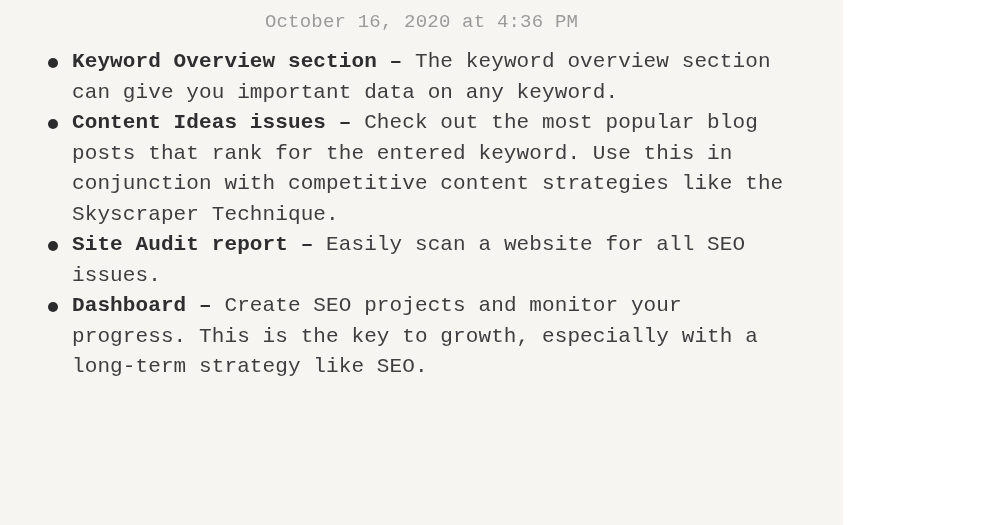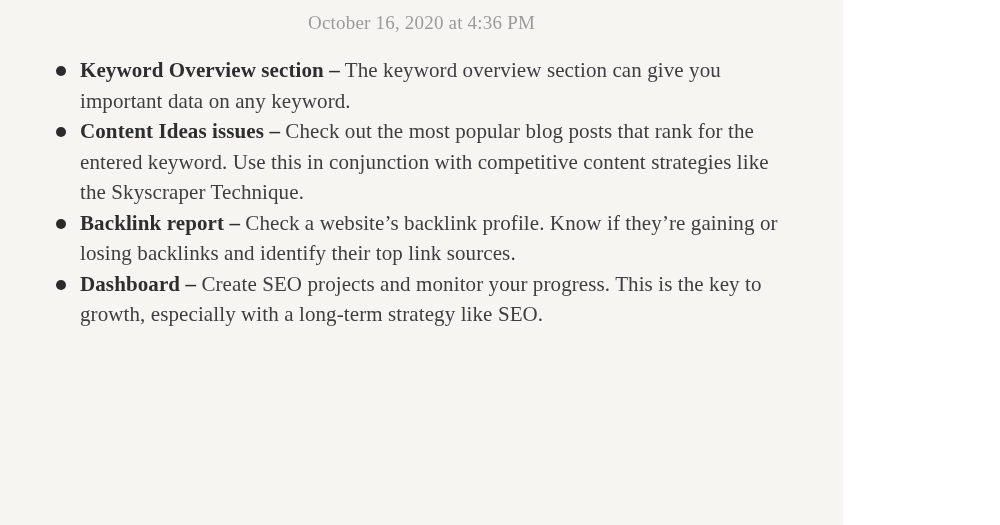--- a/index.html
+++ b/index.html
@@ -9,34 +9,34 @@
     --body: #3e3e41;
     --bullet: #2b2b2d;
   }
   * { box-sizing: border-box; }
   html, body { margin: 0; padding: 0; }
   .page {
     position: relative;
     width: 843px;
     height: 525px;
     background: var(--bg);
-    font-family: Liberation Serif, serif;
+    font-family: Liberation Mono, monospace;
     overflow: hidden;
   }
   .timestamp {
     padding-top: 11px;
     text-align: center;
     font-size: 19px;
     line-height: 23px;
     color: var(--date);
     letter-spacing: 0.2px;
   }
   .note-list {
     list-style: none;
-    margin: 8px;
+    margin: 0;
     padding: 13px 52px 0 48px;
   }
   .note-item {
     display: flex;
     align-items: flex-start;
   }
   .bullet {
     flex: 0 0 10px;
     width: 10px;
     height: 10px;
@@ -66,20 +66,20 @@
       <li class="note-item">
         <span class="bullet"></span>
         <span class="item-text"><span class="item-title">Keyword Overview section –</span> <span class="item-desc">The keyword overview section can give you important data on any keyword.</span></span>
       </li>
       <li class="note-item">
         <span class="bullet"></span>
         <span class="item-text"><span class="item-title">Content Ideas issues –</span> <span class="item-desc">Check out the most popular blog posts that rank for the entered keyword. Use this in conjunction with competitive content strategies like the Skyscraper Technique.</span></span>
       </li>
       <li class="note-item">
         <span class="bullet"></span>
-        <span class="item-text"><span class="item-title">Backlink report –</span> <span class="item-desc">Check a website’s backlink profile. Know if they’re gaining or losing backlinks and identify their top link sources.</span></span>
+        <span class="item-text"><span class="item-title">Site Audit report –</span> <span class="item-desc">Easily scan a website for all SEO issues.</span></span>
       </li>
       <li class="note-item">
         <span class="bullet"></span>
         <span class="item-text"><span class="item-title">Dashboard –</span> <span class="item-desc">Create SEO projects and monitor your progress. This is the key to growth, especially with a long-term strategy like SEO.</span></span>
       </li>
     </ul>
 </div>
 
 </body></html>

